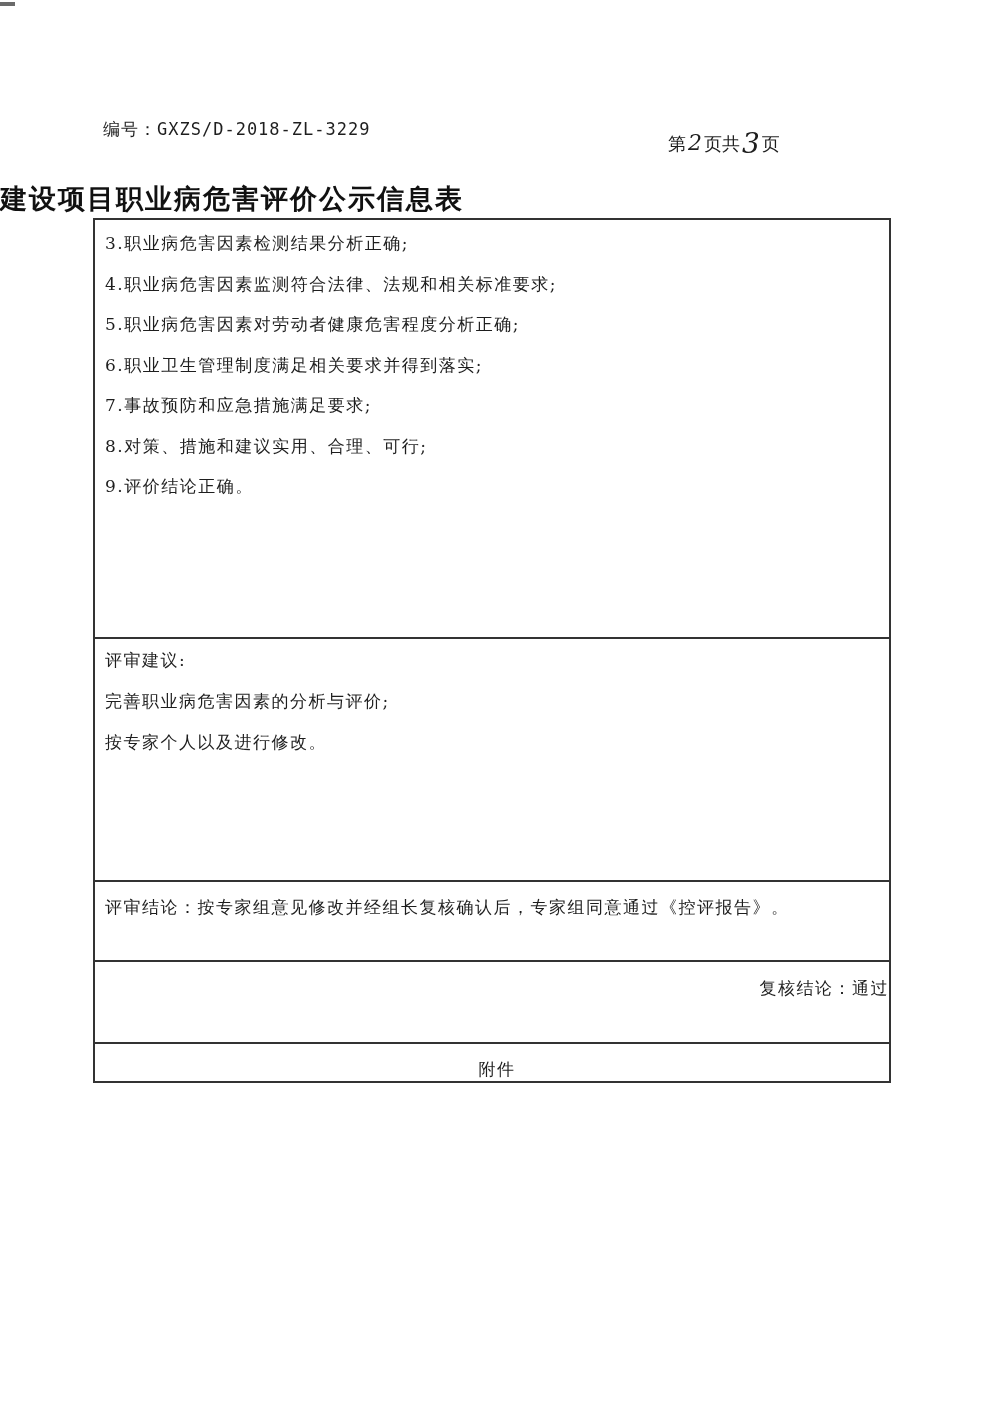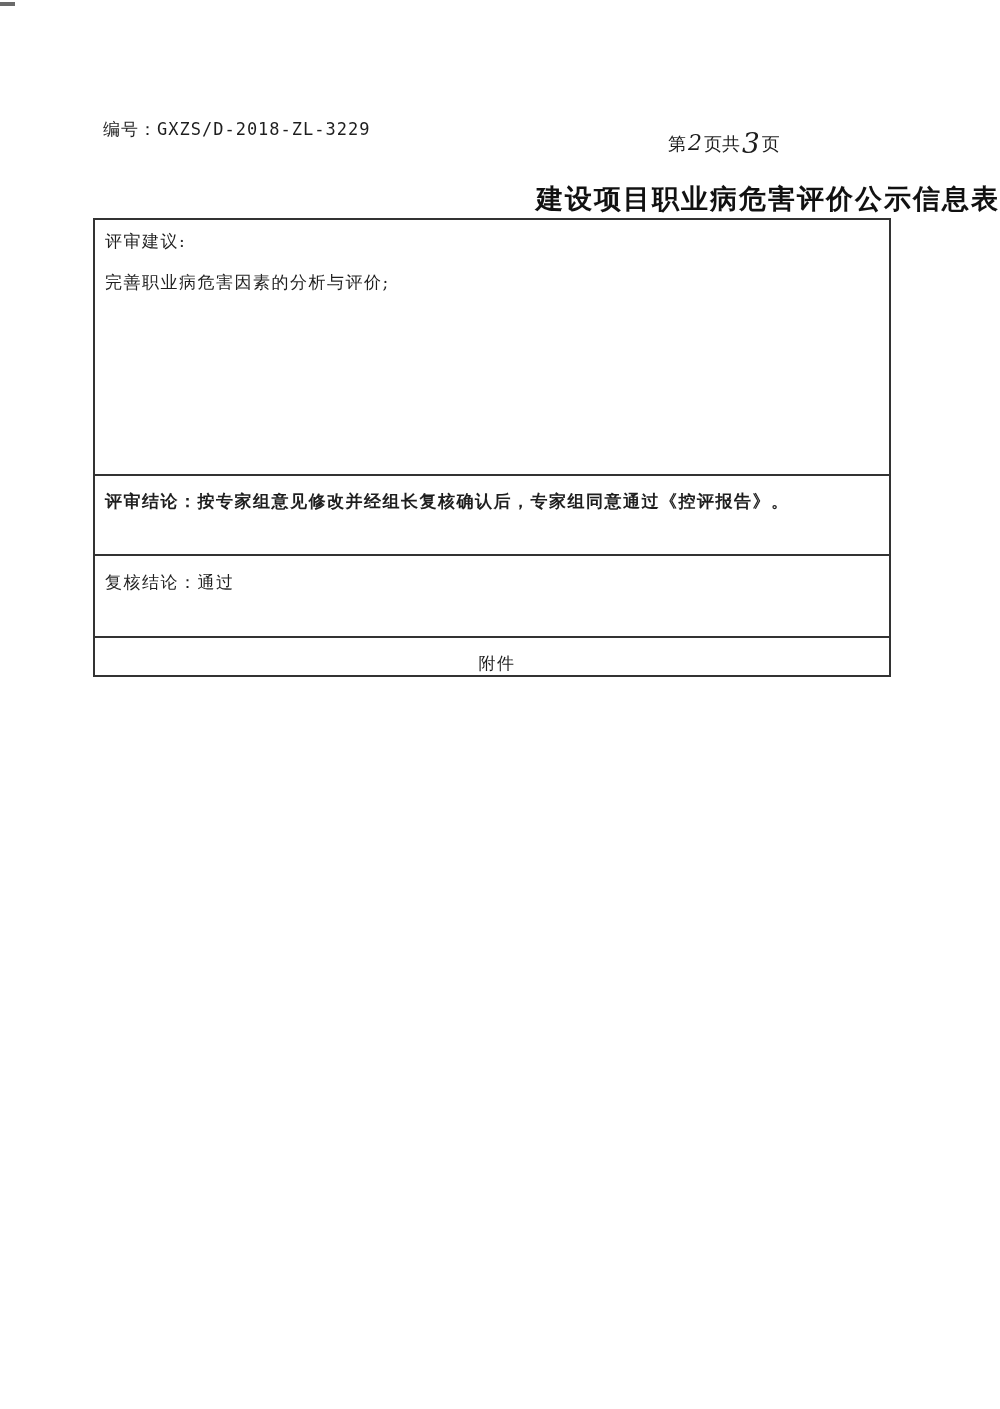--- a/index.html
+++ b/index.html
@@ -50,21 +50,21 @@
     .page-counter .hand.big {
       font-size: 28px;
       position: relative;
       top: 3px;
     }
     .doc-title {
       position: absolute;
       left: 0;
       width: 1000px;
       top: 181px;
-      text-align: right;
+      text-align: left;
       font-size: 27px;
       font-weight: bold;
       letter-spacing: 2px;
       font-family: "DejaVu Sans", "Liberation Sans", sans-serif;
       color: #111;
     }
     .table {
       position: absolute;
       left: 93px;
       top: 218px;
@@ -98,22 +98,22 @@
     }
     .criteria .line:first-child {
       margin-top: 13px;
     }
     .suggestions .line {
       height: 41px;
     }
     .suggestions .line:first-child {
       margin-top: 11px;
     }
-    .conclusion .line { margin-top: 15px; font-weight: bold; }
-    .review .line { margin-top: 16px; }
+    .conclusion .line { margin-top: 15px; }
+    .review .line { margin-top: 16px; text-align: right; }
     .attachment .line { margin-top: 15px; }
   </style>
 </head>
 <body>
 
 <div class="scan-mark"></div>
 
 <div class="doc-number">
   <span>编号：</span><span>GXZS/D-2018-ZL-3229</span>
 </div>
@@ -122,23 +122,33 @@
   <span>第</span>
   <span class="hand">2</span>
   <span>页共</span>
   <span class="hand big">3</span>
   <span>页</span>
 </div>
 
 <div class="doc-title">建设项目职业病危害评价公示信息表</div>
 
 <div class="table">
+  <div class="row criteria">
+    <div class="line">3.职业病危害因素检测结果分析正确;</div>
+    <div class="line">4.职业病危害因素监测符合法律、法规和相关标准要求;</div>
+    <div class="line">5.职业病危害因素对劳动者健康危害程度分析正确;</div>
+    <div class="line">6.职业卫生管理制度满足相关要求并得到落实;</div>
+    <div class="line">7.事故预防和应急措施满足要求;</div>
+    <div class="line">8.对策、措施和建议实用、合理、可行;</div>
+    <div class="line">9.评价结论正确。</div>
+  </div>
   <div class="row suggestions">
     <div class="line">评审建议:</div>
     <div class="line">完善职业病危害因素的分析与评价;</div>
+    <div class="line">按专家个人以及进行修改。</div>
   </div>
   <div class="row conclusion">
     <div class="line">评审结论：按专家组意见修改并经组长复核确认后，专家组同意通过《控评报告》。</div>
   </div>
   <div class="row review">
     <div class="line">复核结论：通过</div>
   </div>
   <div class="row attachment">
     <div class="line">附件</div>
   </div>

